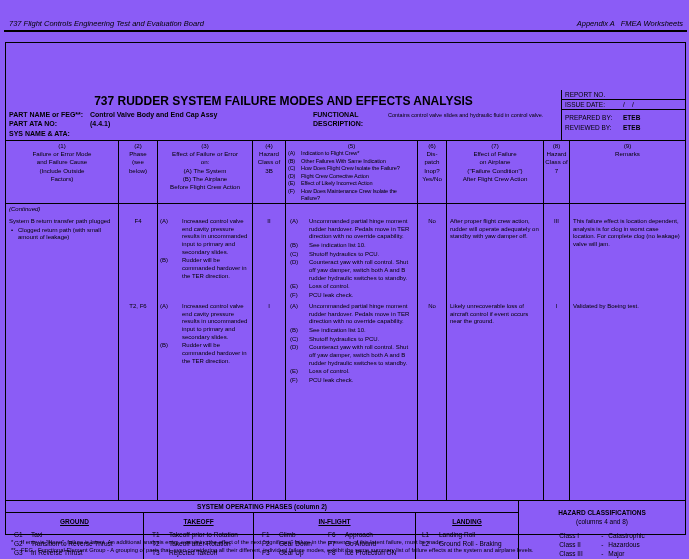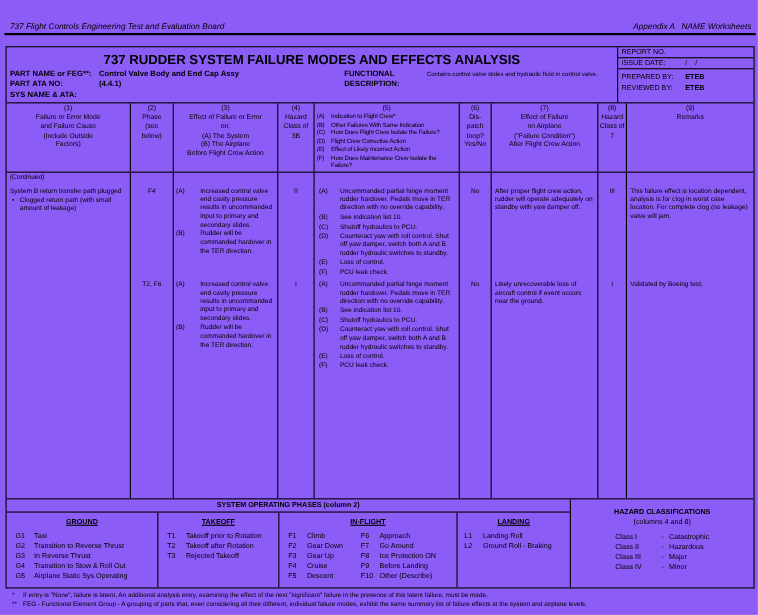--- a/index.html
+++ b/index.html
@@ -6,21 +6,21 @@
   .page{position:relative;width:689px;height:559px;background:#8b5cf6;color:#000;
         font-family:"Liberation Sans",sans-serif;overflow:hidden;}
   .pg-header{position:absolute;top:19px;left:9px;right:6px;display:flex;
              justify-content:space-between;font-size:7.5px;font-style:italic;white-space:pre;}
   .pg-rule{position:absolute;top:30px;left:4px;right:2px;border-top:2px solid #000;}
 
   .sheet{position:absolute;left:5px;top:42px;width:681px;height:493px;border:1.5px solid #000;
          box-sizing:border-box;display:flex;flex-direction:column;}
 
   
-  .title-row{display:flex;height:50px;border-bottom:1.5px solid #000;flex:none;}
+  .title-row{display:flex;height:50px;border-bottom:1.5px solid #000;flex:none;margin-top:47px;}
   .title-left{flex:1;position:relative;overflow:hidden;}
   .main-title{margin-top:4px;text-align:center;font-size:12px;font-weight:bold;}
   .fld{position:absolute;font-size:7px;font-weight:bold;white-space:nowrap;}
   .fld-desc{position:absolute;font-size:5.5px;white-space:nowrap;}
   .report-box{width:123px;flex:none;border-left:1.5px solid #000;font-size:6.5px;}
   .rb-row{height:10px;box-sizing:border-box;padding:1px 3px 0;display:flex;white-space:pre;}
   .rb-b{border-bottom:1px solid #000;}
   .rb-lab{flex:none;width:58px;}
   .rb-val{font-weight:bold;}
 
@@ -80,21 +80,21 @@
   .fn-mark{flex:none;width:10px;}
   .fn-text{flex:1;}
 </style>
 </head>
 <body>
 
 <div class="page">
 
   <div class="pg-header">
     <span>737 Flight Controls Engineering Test and Evaluation Board</span>
-    <span>Appendix A   NAME Worksheets</span>
+    <span>Appendix A   FMEA Worksheets</span>
   </div>
   <div class="pg-rule"></div>
 
   <div class="sheet">
 
     <div class="title-row">
       <div class="title-left">
         <div class="main-title">737 RUDDER SYSTEM FAILURE MODES AND EFFECTS ANALYSIS</div>
         <span class="fld" style="left:3px;top:21px">PART NAME or FEG**:</span>
         <span class="fld" style="left:84px;top:21px">Control Valve Body and End Cap Assy</span>

